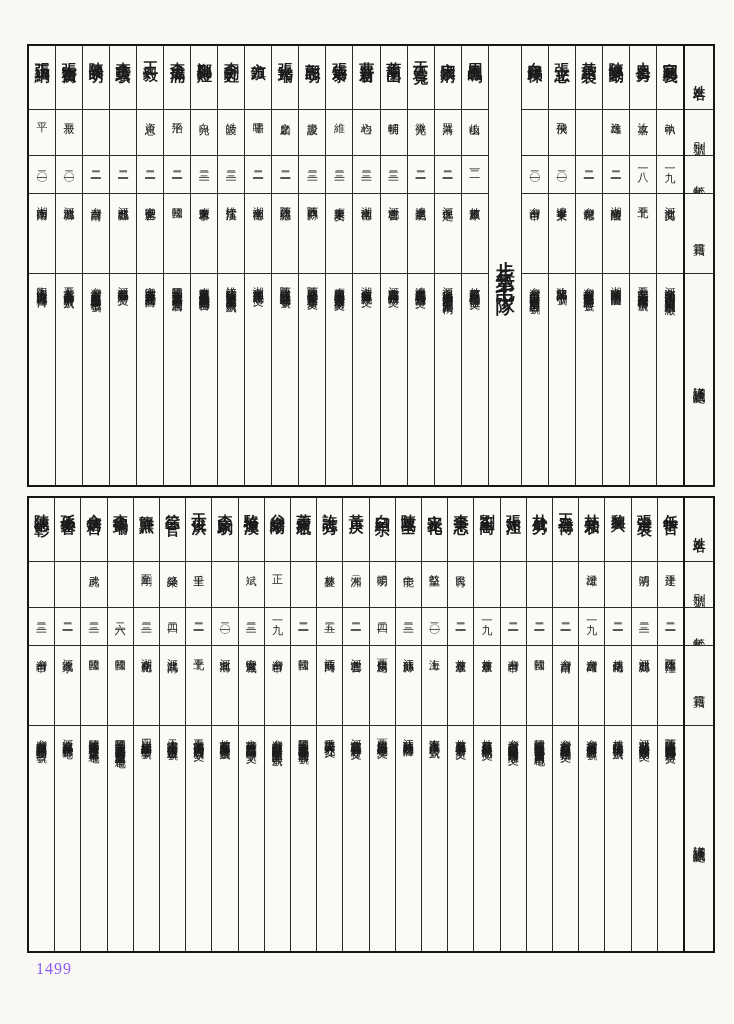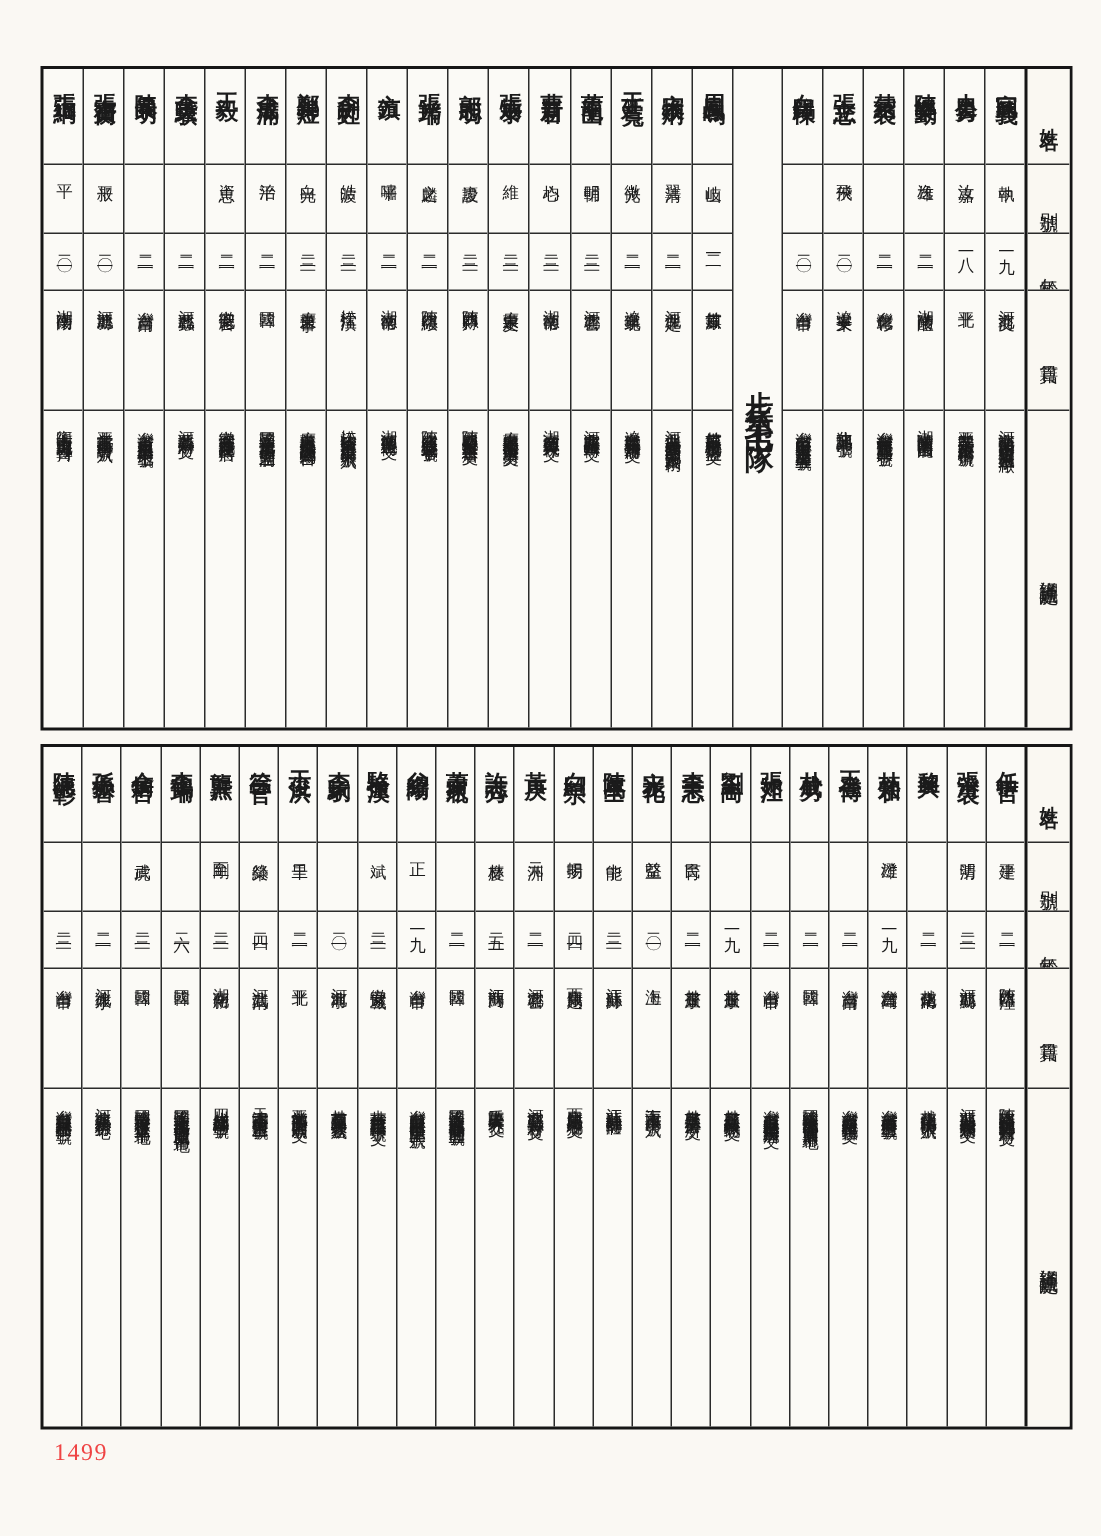--- a/index.html
+++ b/index.html
@@ -54,21 +54,21 @@
   .hl-name    { letter-spacing:12px; }
   .hl-alias   { letter-spacing:8px; }
   .hl-age     { letter-spacing:3px; }
   .hl-origin  { letter-spacing:24px; }
   .hl-address { letter-spacing:20px; }
 
   .section-title { font-size:19px; font-weight:bold; letter-spacing:7px; }
 
   .page-number {
     position:absolute; left:36px; top:960px;
-    font-size:16px; letter-spacing:1px; color:#ef4444;
+    font-size:16px; letter-spacing:1px; color:#8b5cf6;
   }
 </style>
 </head>
 <body>
 
 <div class="sheet">
   <div class="tables">
     <div class="roster-table top">
         <div class="col header">
     <div class="cell name">

